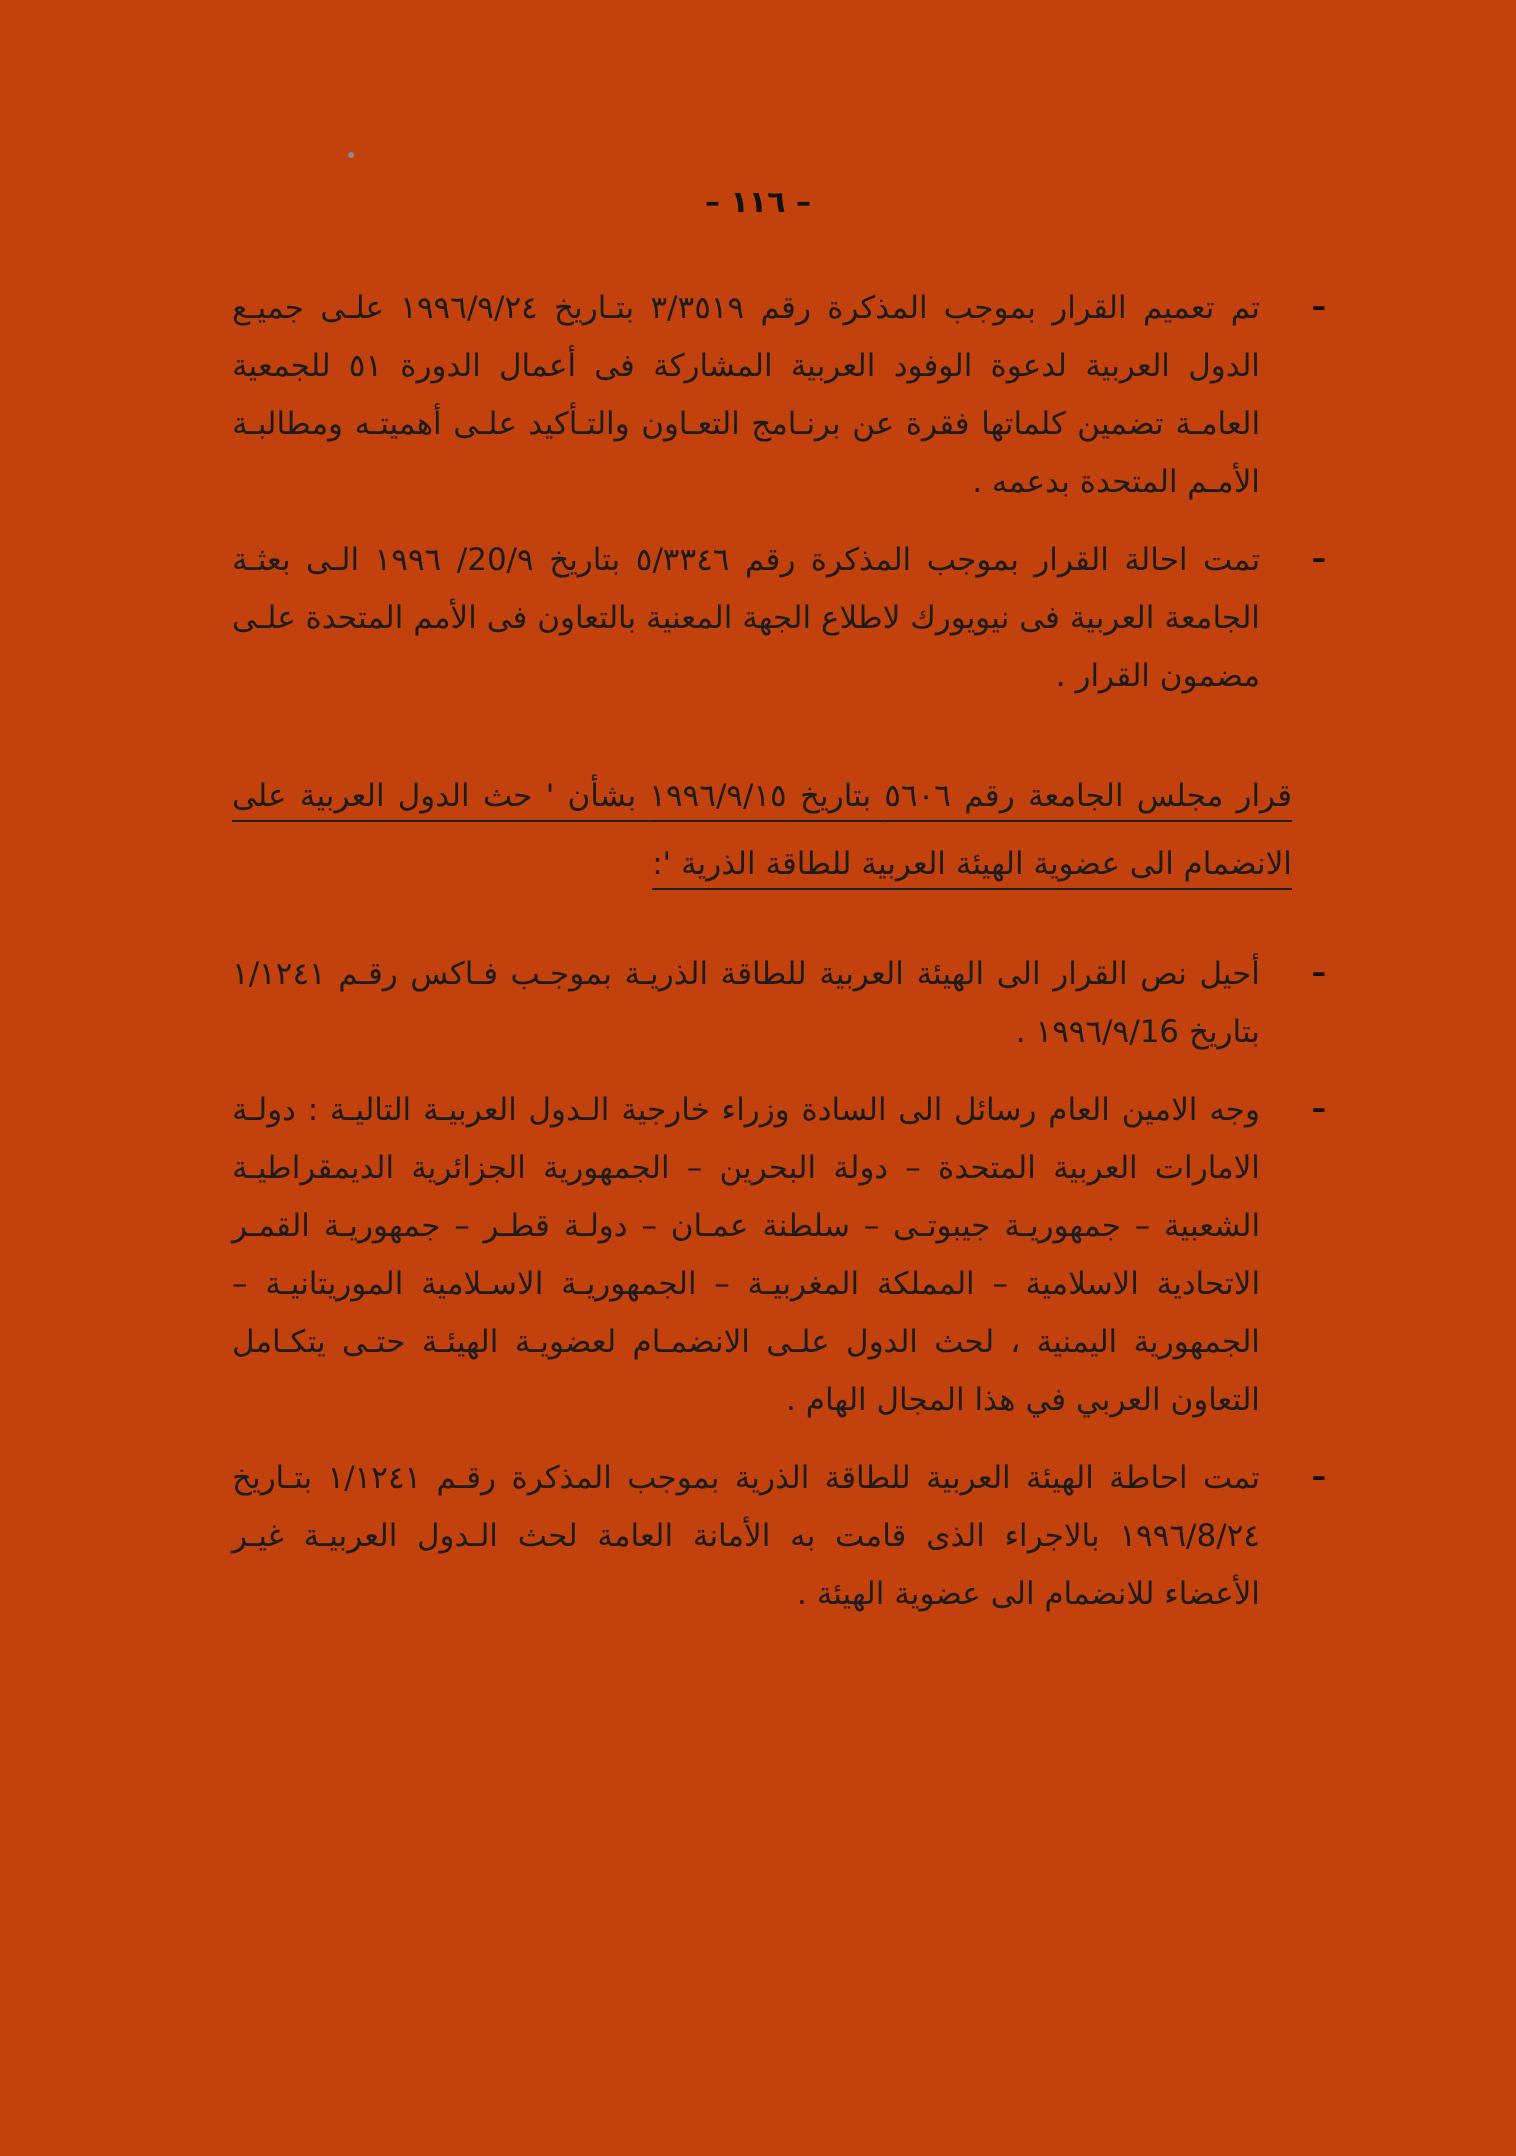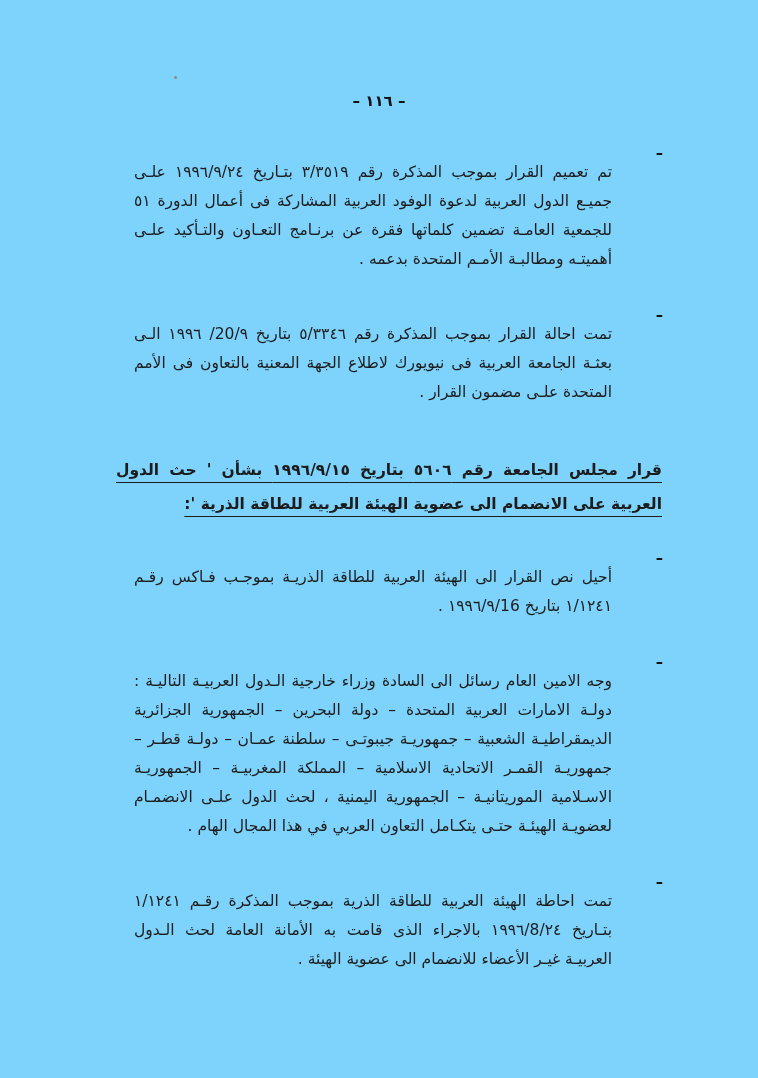--- a/index.html
+++ b/index.html
@@ -5,21 +5,21 @@
   html, body {
     margin: 0;
     padding: 0;
     background: #ffffff;
   }
   .page {
     position: relative;
     width: 758px;
     height: 1078px;
     margin: 0 auto;
-    background: #7dd3fc;
+    background: #c2410c;
     overflow: hidden;
     direction: rtl;
     font-family: "DejaVu Sans", sans-serif;
     color: #1c1c1c;
   }
   .scan-speck {
     position: absolute;
     top: 76px;
     left: 174px;
     width: 3px;
@@ -47,31 +47,30 @@
   .marker {
     flex: none;
     width: 18px;
     margin-left: 14px;
     padding-top: 1px;
     font-weight: 700;
     color: #111;
   }
   .bullet-text {
     flex: 1;
-    margin: 18px;
+    margin: 0;
     line-height: 29px;
     text-align: justify;
     text-align-last: right;
   }
   .heading {
-    margin: 28px 0 24px 0;
+    margin: 28px 16px 24px 0;
     line-height: 34px;
     text-align: justify;
     text-align-last: right;
-    font-weight: bold;
   }
   .heading-text {
     text-decoration: underline;
     text-decoration-thickness: 1px;
     text-underline-offset: 7px;
   }
 </style>
 </head>
 <body>
 

